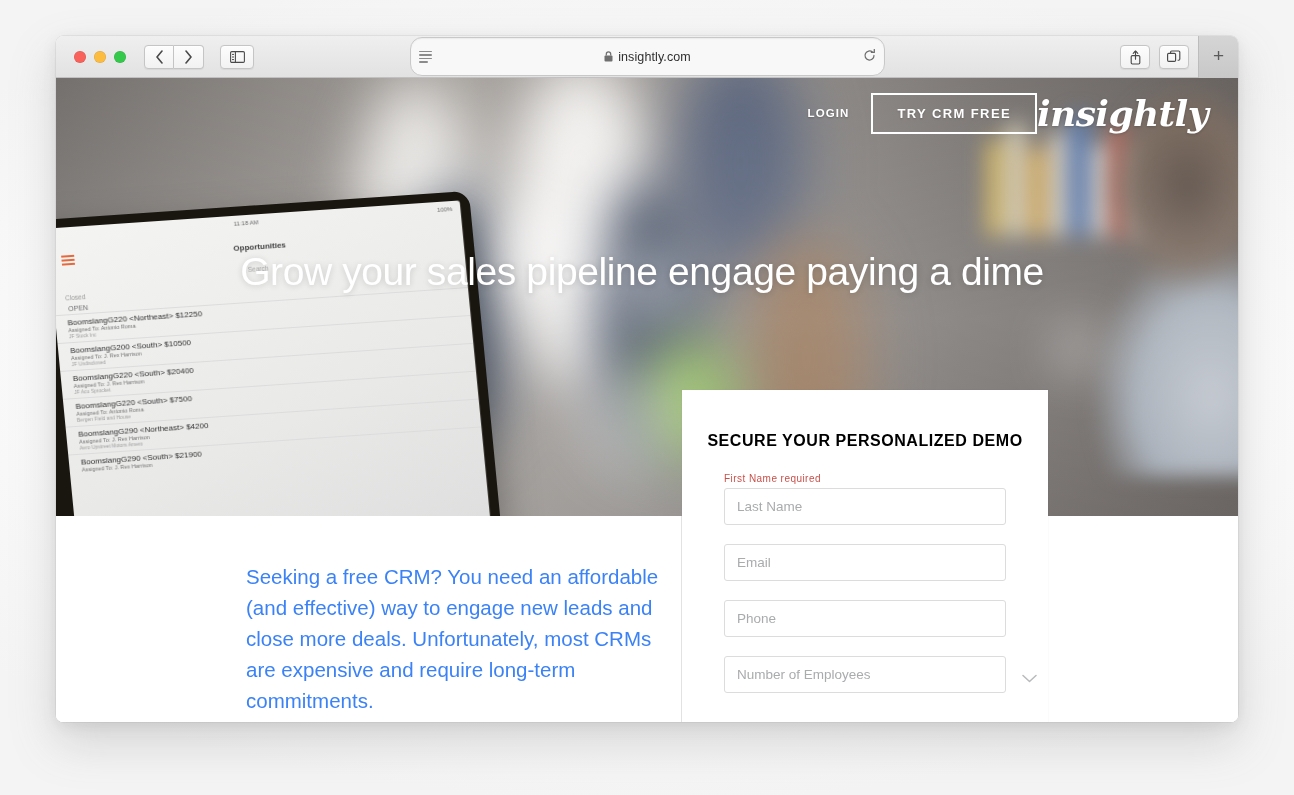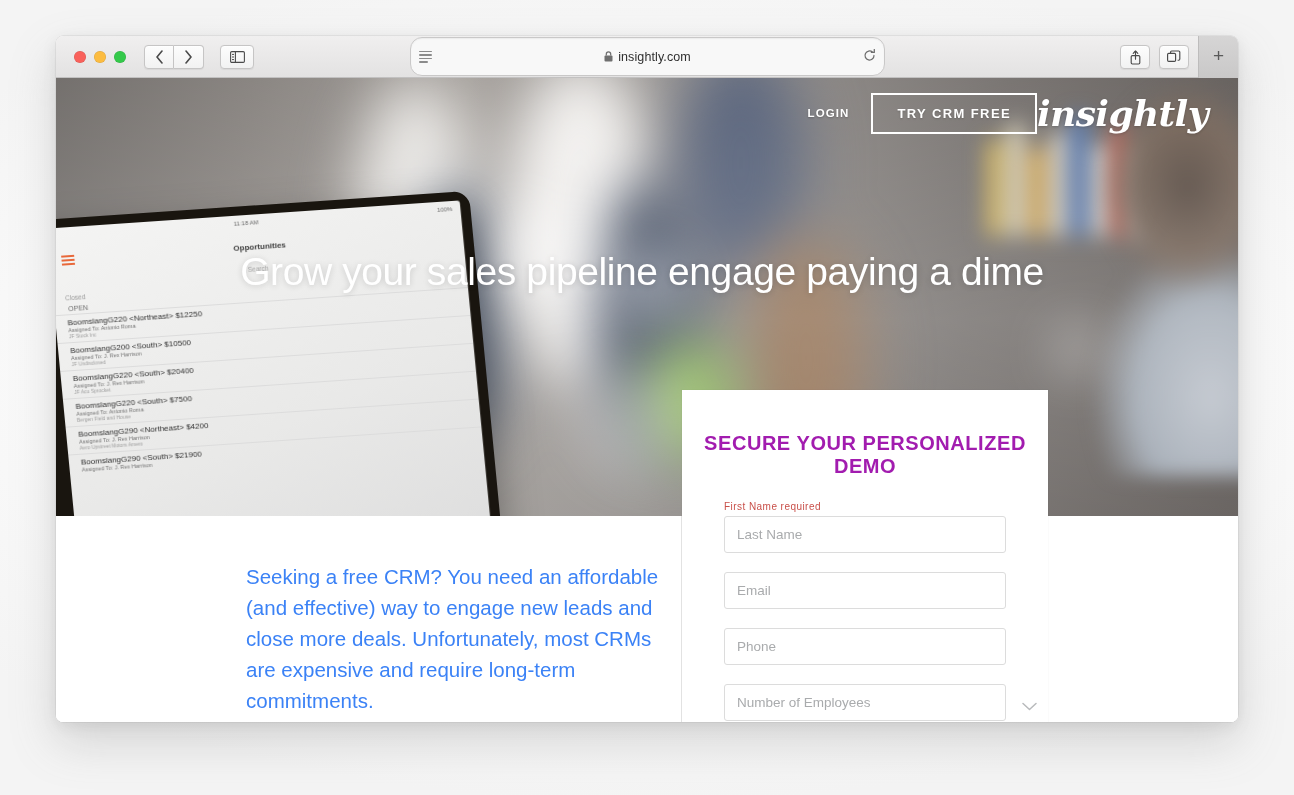--- a/index.html
+++ b/index.html
@@ -253,24 +253,24 @@
   #form-card {
     position: absolute;
     left: 626px; top: 312px;
     width: 366px; height: 332px;
     background: #fff;
     z-index: 8;
     box-shadow: 0 0 0 0.5px rgba(0,0,0,0.035);
   }
   #form-title {
     text-align: center;
-    font-size: 20px;
+    font-size: 16px;
     font-weight: bold;
     letter-spacing: .55px;
-    color: #a21caf;
+    color: #000000;
     padding: 42px 4px 20px;
   }
   .field-wrap { padding: 0 42px; }
   .field {
     width: 100%; height: 37px;
     border: 1px solid #dcdcdc;
     border-radius: 3px;
     background: #fff;
     font-family: "Liberation Sans", sans-serif;
     font-size: 13.5px;

